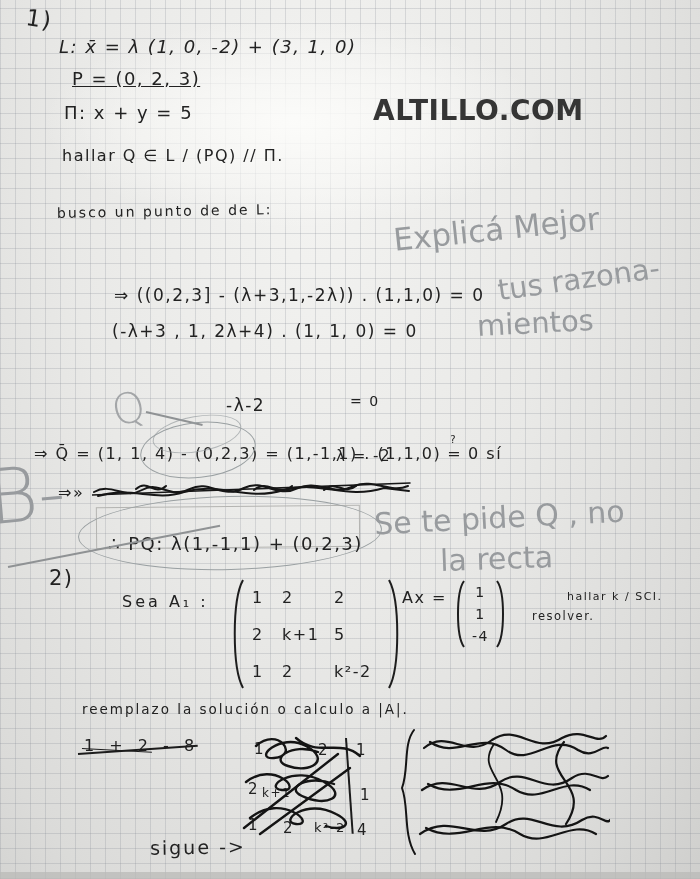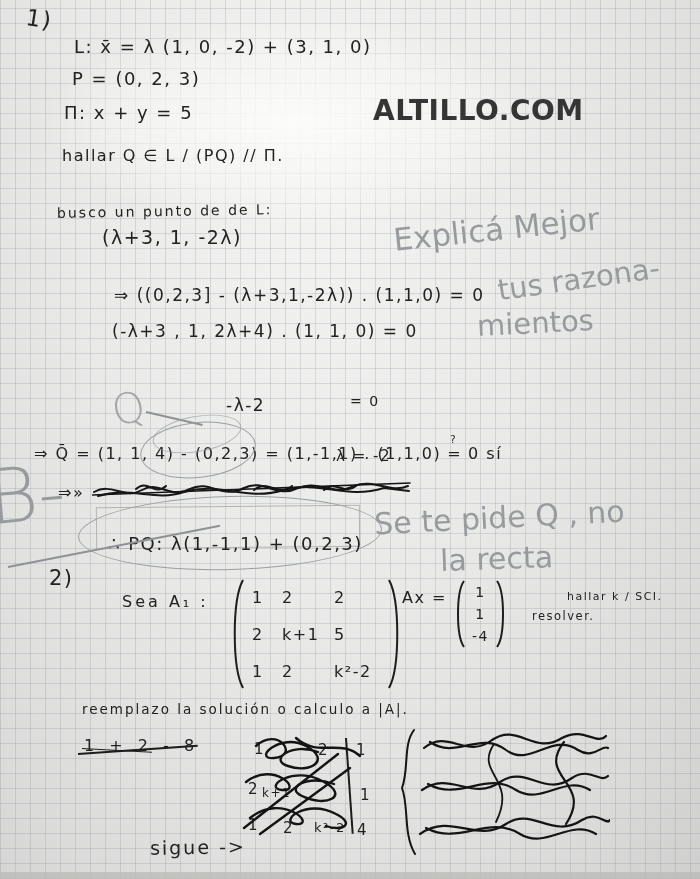--- a/index.html
+++ b/index.html
@@ -36,33 +36,32 @@
 </head>
 <body>
 
 <div id="page">
 
   <div class="grid"></div>
   <div class="overexpose"></div>
 
   <div class="abs ink" style="left:26px;top:6px;font-size:23px;transform:rotate(9deg);">1)</div>
 
-  <div class="abs ink" style="left:74px;top:36px;font-size:18px;">L: x̄ = λ (1, 0, -2) + (3, 1, 0)</div>
+  <div class="abs ink" style="left:59px;top:36px;font-size:18px;font-style:italic;">L: x̄ = λ (1, 0, -2) + (3, 1, 0)</div>
 
-  <div class="abs ink" style="left:72px;top:68px;font-size:18px;">P = (0, 2, 3)</div>
+  <div class="abs ink" style="left:72px;top:68px;font-size:18px;text-decoration:underline;">P = (0, 2, 3)</div>
 
   <div class="abs ink" style="left:64px;top:102px;font-size:18px;text-align:right;">Π: x + y = 5</div>
 
   <div class="abs ink" style="left:62px;top:146px;font-size:16px;">hallar Q ∈ L / (PQ) // Π.</div>
 
   <div class="abs" style="left:373px;top:94px;font-size:28px;font-weight:bold;color:#353535;letter-spacing:0.5px;">ALTILLO.COM</div>
 
   <div class="abs ink" style="left:57px;top:203px;font-size:14px;letter-spacing:2px;transform:rotate(-1deg);">busco un punto de de L:</div>
 
-  <div class="abs ink" style="left:102px;top:226px;font-size:19px;">(λ+3, 1, -2λ)</div>
 
   <div class="abs ink" style="left:70px;top:285px;font-size:17px;margin-left:44px;">⇒ ((0,2,3] - (λ+3,1,-2λ)) . (1,1,0) = 0</div>
 
   <div class="abs ink" style="left:112px;top:321px;font-size:17px;">(-λ+3 , 1, 2λ+4) . (1, 1, 0) = 0</div>
 
 
   <div class="abs ink" style="left:226px;top:395px;font-size:17px;">-λ-2</div>
   <div class="abs ink" style="left:350px;top:393px;font-size:14px;">= 0</div>
   <div class="abs ink" style="left:336px;top:411px;font-size:15px;margin-top:36px;">λ = -2</div>
 

